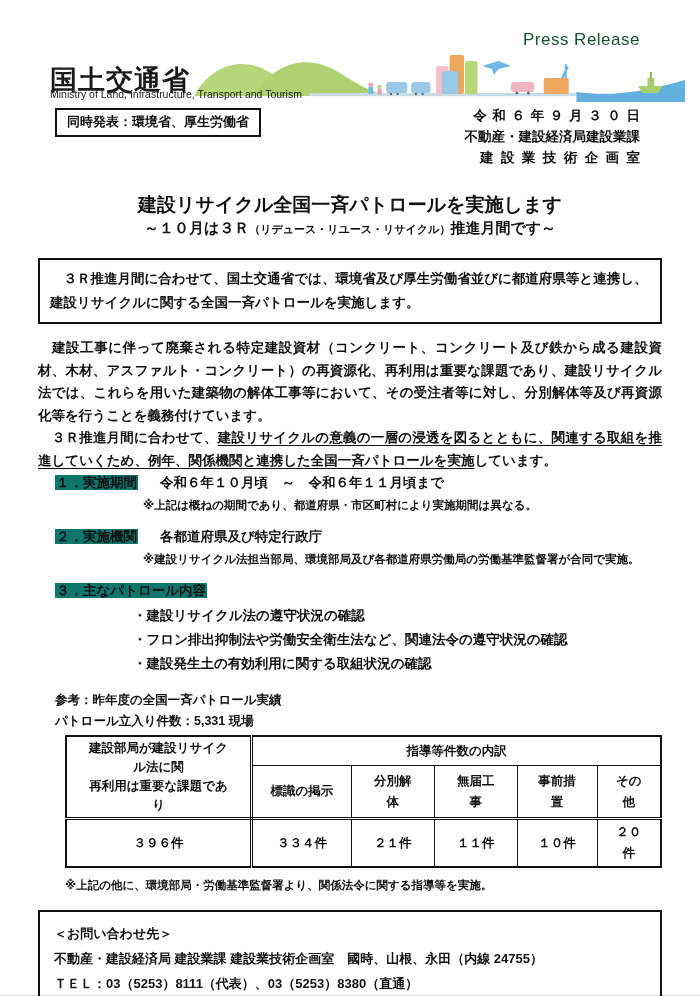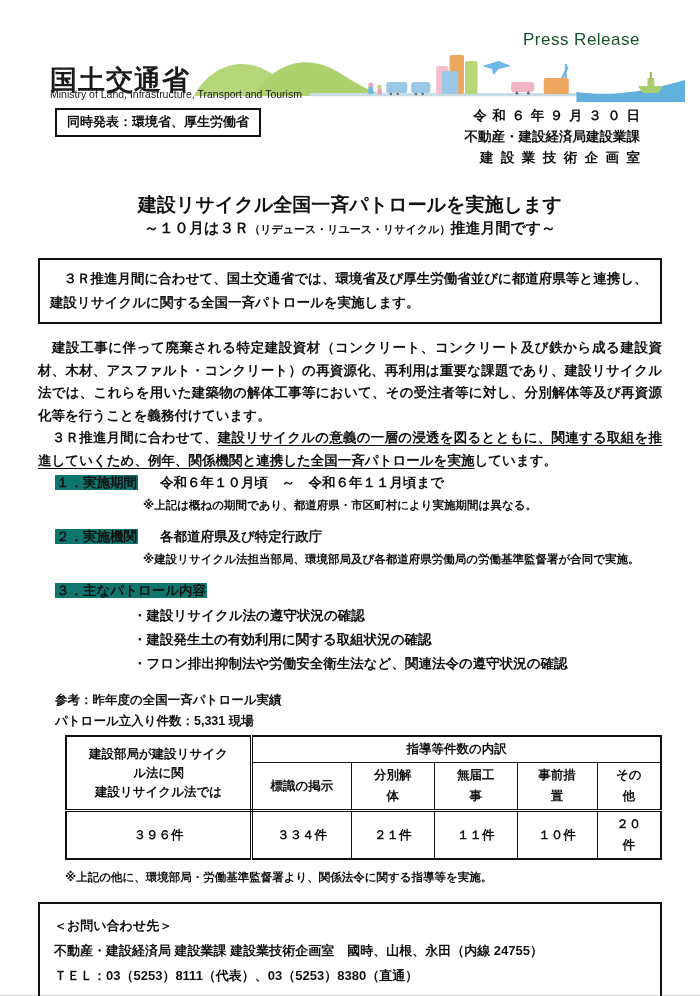--- a/index.html
+++ b/index.html
@@ -160,43 +160,43 @@
       </div>
       <div class="sec-note">※建設リサイクル法担当部局、環境部局及び各都道府県労働局の労働基準監督署が合同で実施。</div>
     </div>
 
     <div class="section">
       <div class="sec-line sec-head--wide">
         <div class="sec-head"><span>３．主なパトロール内容</span></div>
       </div>
       <div class="sec-bullets">
         <div>・建設リサイクル法の遵守状況の確認</div>
+        <div>・フロン排出抑制法や労働安全衛生法など、関連法令の遵守状況の確認</div>
         <div>・建設発生土の有効利用に関する取組状況の確認</div>
-        <div>・フロン排出抑制法や労働安全衛生法など、関連法令の遵守状況の確認</div>
       </div>
     </div>
 
     <div class="ref-block">
       <div>参考：昨年度の全国一斉パトロール実績</div>
       <div>パトロール立入り件数：5,331 現場</div>
 
       <table class="ptable">
         <colgroup>
           <col style="width:186px">
             <col style="width:100px">
             <col style="width:83px">
           <col style="width:83px">
             <col style="width:80px">
             <col style="width:64px">
         </colgroup>
         <tbody>
             <tr>
           <td rowspan="2" class="left-col dbl-bottom">
             <div>建設部局が建設リサイクル法に関</div>
-            <div>建設リサイクル法では</div>
+            <div>再利用は重要な課題であり</div>
           </td>
           <td colspan="5">指導等件数の内訳</td>
         </tr>
         <tr>
           <td class="dbl-bottom">標識の掲示</td>
           <td class="dbl-bottom">分別解体</td>
           <td class="dbl-bottom">無届工事</td>
           <td class="dbl-bottom">事前措置</td>
           <td class="dbl-bottom">その他</td>
         </tr>

